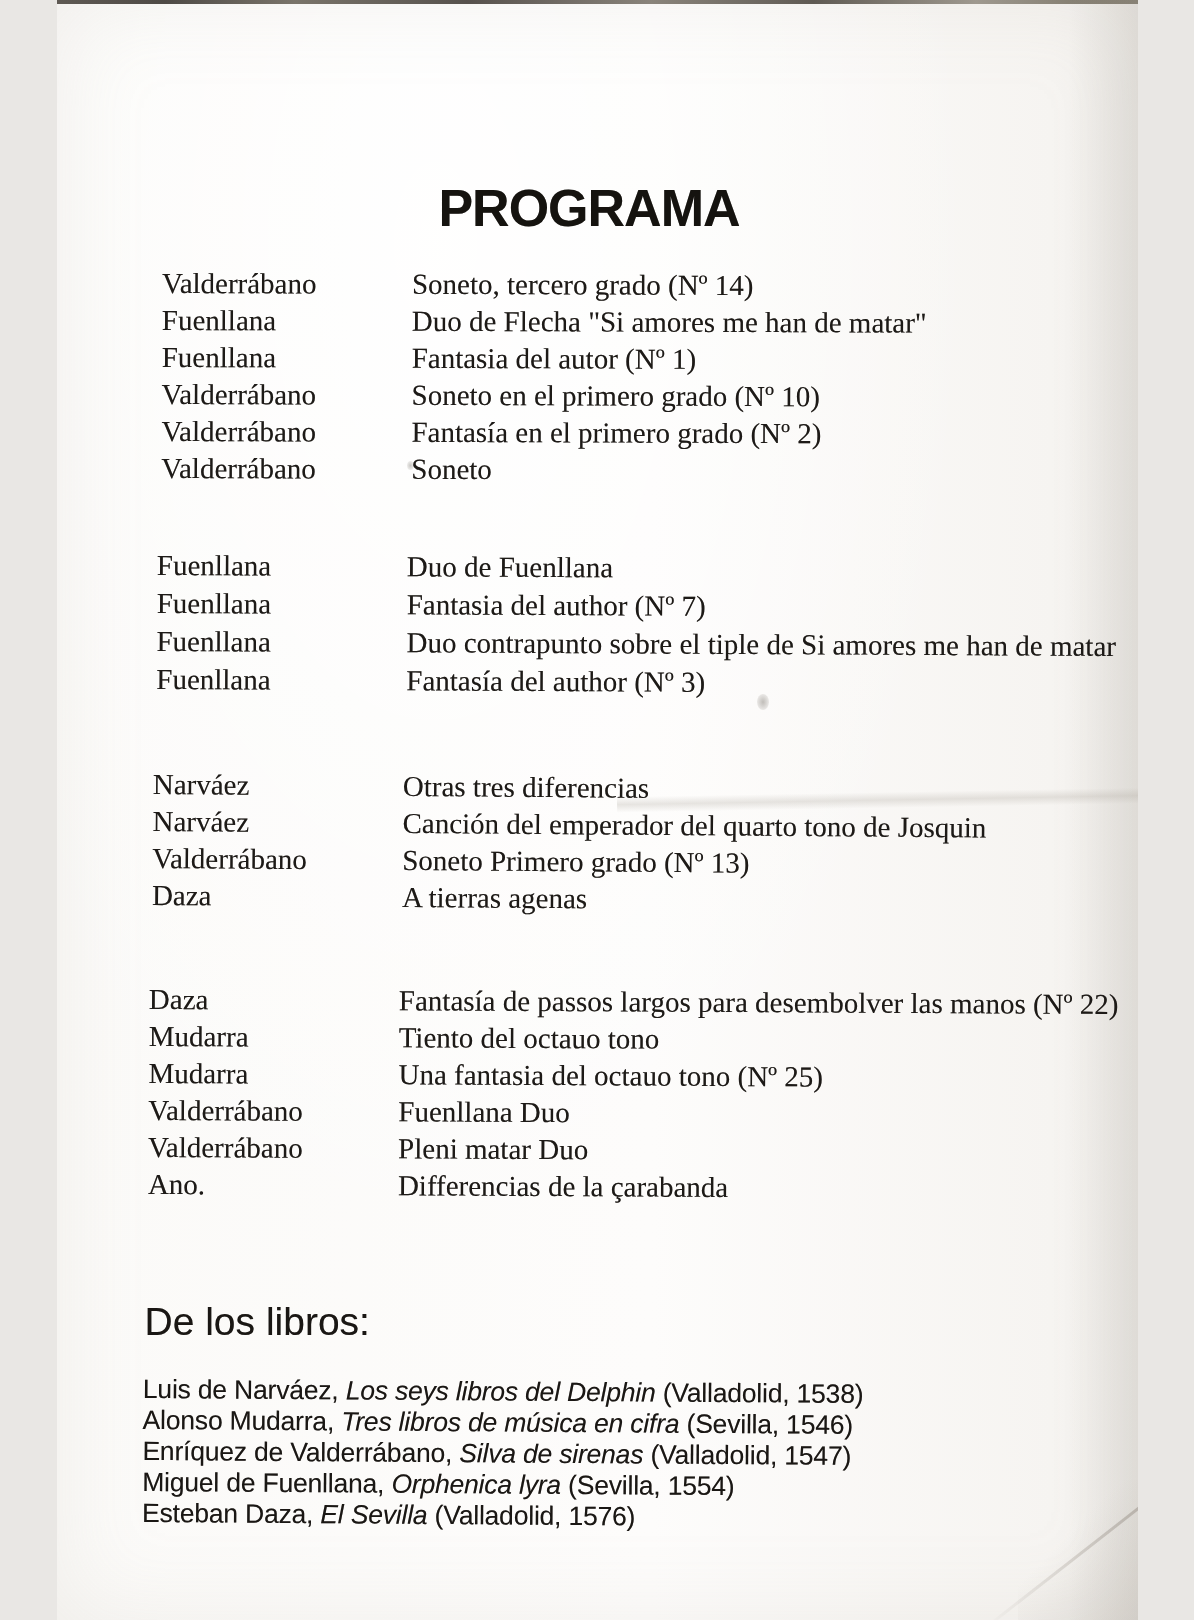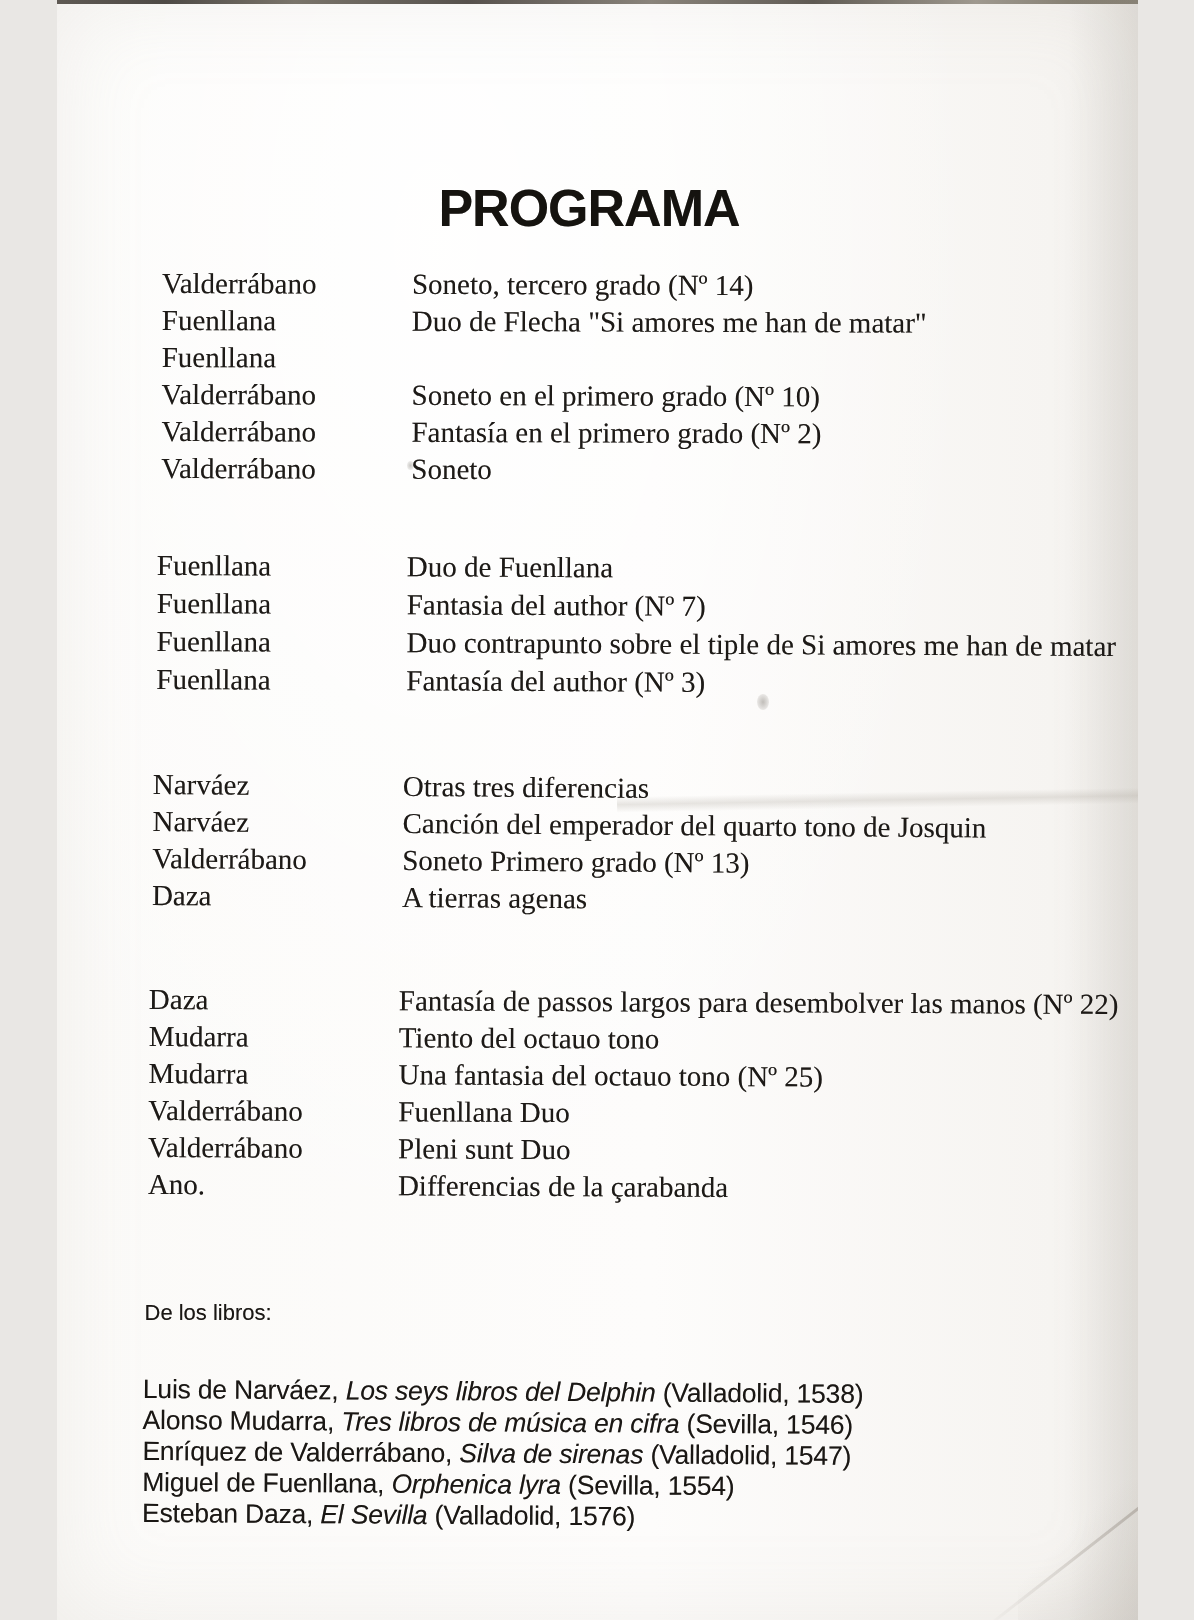--- a/index.html
+++ b/index.html
@@ -61,21 +61,21 @@
            transform-origin:0 0; }
   .row { display:flex; }
   .composer { width:250px; flex:0 0 auto; }
   .g0 { left:105px; top:265px;  transform:rotate(.2deg); }
   .g1 { left:100px; top:546px;  transform:rotate(.3deg); line-height:38px; }
   .g2 { left:96px;  top:766px;  transform:rotate(.45deg); }
   .g3 { left:92px;  top:981px;  transform:rotate(.3deg); }
 
   .books-heading {
     position:absolute; left:88px; top:1300px;
-    font-family:"Liberation Sans", sans-serif; font-size:22px; color:#1a1714;
+    font-family:"Liberation Sans", sans-serif; font-size:39px; color:#1a1714;
   }
   .books {
     position:absolute; left:86px; top:1374px; white-space:nowrap;
     font-family:"Liberation Sans", sans-serif; font-size:26.5px; line-height:31px;
     letter-spacing:-.2px; color:#1a1714;
     transform:rotate(.4deg); transform-origin:0 0;
   }
   .book-title { font-style:italic; }
 </style>
 </head>
@@ -98,20 +98,21 @@
         <div class="row">
           <span class="composer">Valderrábano</span>
           <span class="piece">Soneto, tercero grado (Nº 14)</span>
         </div>
         <div class="row">
           <span class="composer">Fuenllana</span>
           <span class="piece">Duo de Flecha "Si amores me han de matar"</span>
         </div>
         <div class="row">
           <span class="composer">Fuenllana</span>
+          <span class="piece">Fantasia del autor (Nº 1)</span>
         </div>
         <div class="row">
           <span class="composer">Valderrábano</span>
           <span class="piece">Soneto en el primero grado (Nº 10)</span>
         </div>
         <div class="row">
           <span class="composer">Valderrábano</span>
           <span class="piece">Fantasía en el primero grado (Nº 2)</span>
         </div>
         <div class="row">
@@ -167,21 +168,21 @@
         <div class="row">
           <span class="composer">Mudarra</span>
           <span class="piece">Una fantasia del octauo tono (Nº 25)</span>
         </div>
         <div class="row">
           <span class="composer">Valderrábano</span>
           <span class="piece">Fuenllana Duo</span>
         </div>
         <div class="row">
           <span class="composer">Valderrábano</span>
-          <span class="piece">Pleni sunt Duo</span>
+          <span class="piece">Pleni matar Duo</span>
         </div>
         <div class="row">
           <span class="composer">Ano.</span>
           <span class="piece">Differencias de la çarabanda</span>
         </div>
       </div>
     </div>
 
   <div class="books-heading">De los libros:</div>
 

